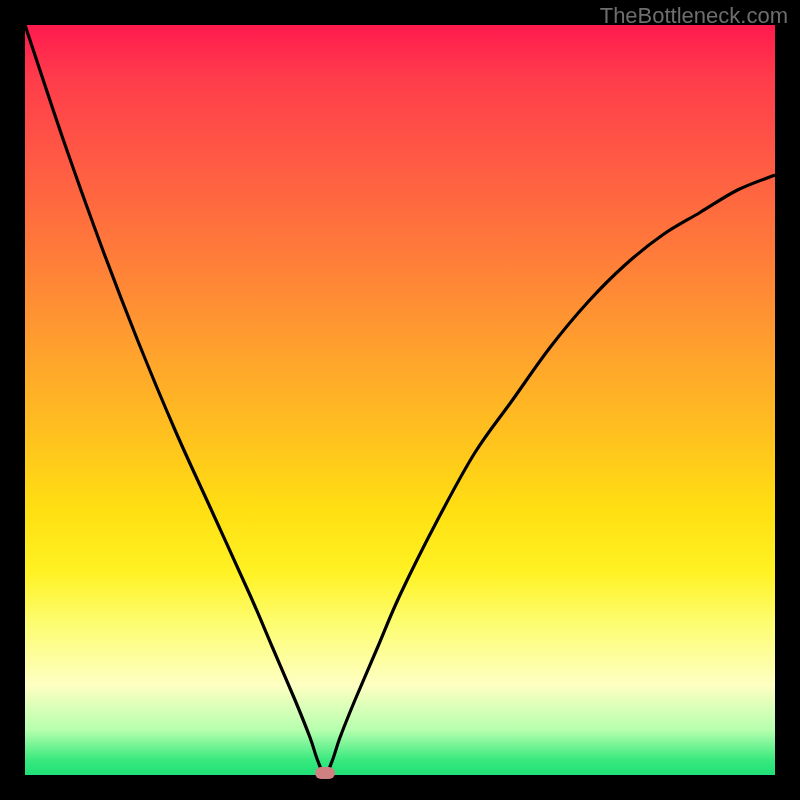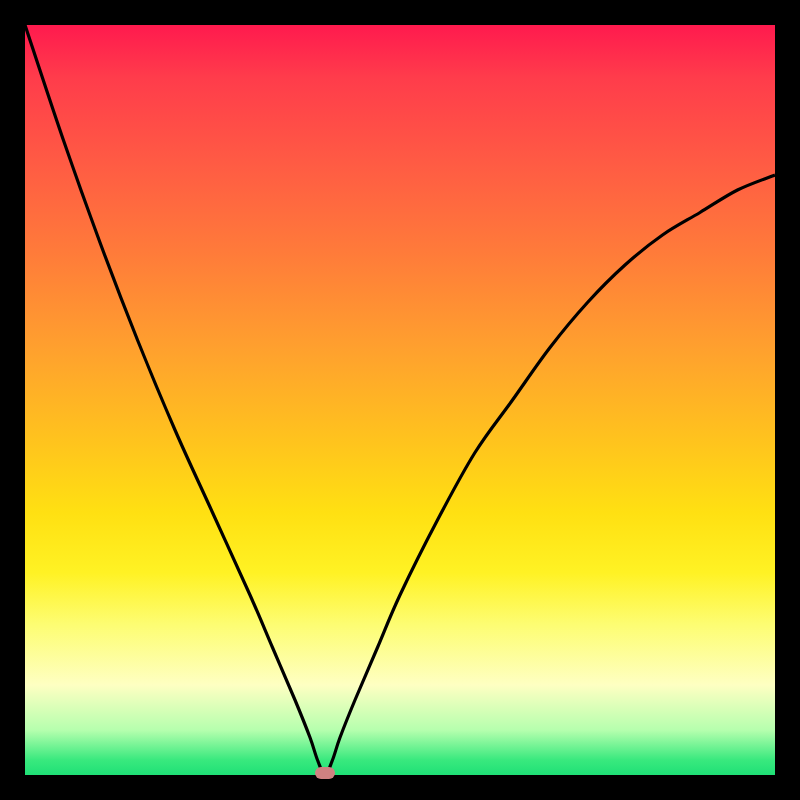--- a/index.html
+++ b/index.html
@@ -73,13 +73,14 @@
 <div class="frame">
   <div class="plot-area">
 
     <svg class="curve" viewBox="0 0 750 750" preserveAspectRatio="none">
       <path d="M 0 0 C 6.25 18.75, 25 76.25, 37.5 112.5 C 50 148.75, 62.5 183.75, 75 217.5 C 87.5 251.25, 100 283.75000000000006, 112.5 315.00000000000006 C 125 346.25000000000006, 137.5 376.25, 150 405 C 162.5 433.75, 175 460, 187.5 487.5 C 200 515, 215 547.5, 225 570 C 235 592.5, 240 605, 247.5 622.5 C 255 640, 263.75 660, 270 675 C 276.25 690, 281.25 702.5, 285 712.5 C 288.75 722.5, 290 728.75, 292.5 735 C 295 741.25, 297.5 750, 300 750 C 302.5 750, 305 741.25, 307.5 735 C 310 728.75, 311.25 722.5, 315 712.5 C 318.75 702.5, 323.75 690, 330 675 C 336.25 660, 345 640, 352.5 622.5 C 360 605, 365 591.25, 375 570 C 385 548.75, 400.00000000000006 518.75, 412.50000000000006 495 C 425.00000000000006 471.25, 437.5 447.5, 450 427.5 C 462.5 407.5, 475 392.5, 487.5 375 C 500 357.5, 512.5 338.75000000000006, 525 322.50000000000006 C 537.5 306.25000000000006, 550 291.25, 562.5 277.5 C 575 263.75, 587.5 251.24999999999994, 600 239.99999999999994 C 612.5 228.74999999999994, 625 218.75, 637.5 210 C 650 201.25, 662.5 195, 675 187.5 C 687.5 180, 700 171.25, 712.5 165 C 725 158.75, 743.75 152.5, 750 150" fill="none" stroke="#000000" stroke-width="3.2"></path>
     </svg>
 
     <div class="marker" style="left: 290px; top: 742px; background: rgb(207, 129, 129);"></div>
   </div>
 
+  <div class="watermark">TheBottleneck.com</div>
 </div>
 
 </body></html>

